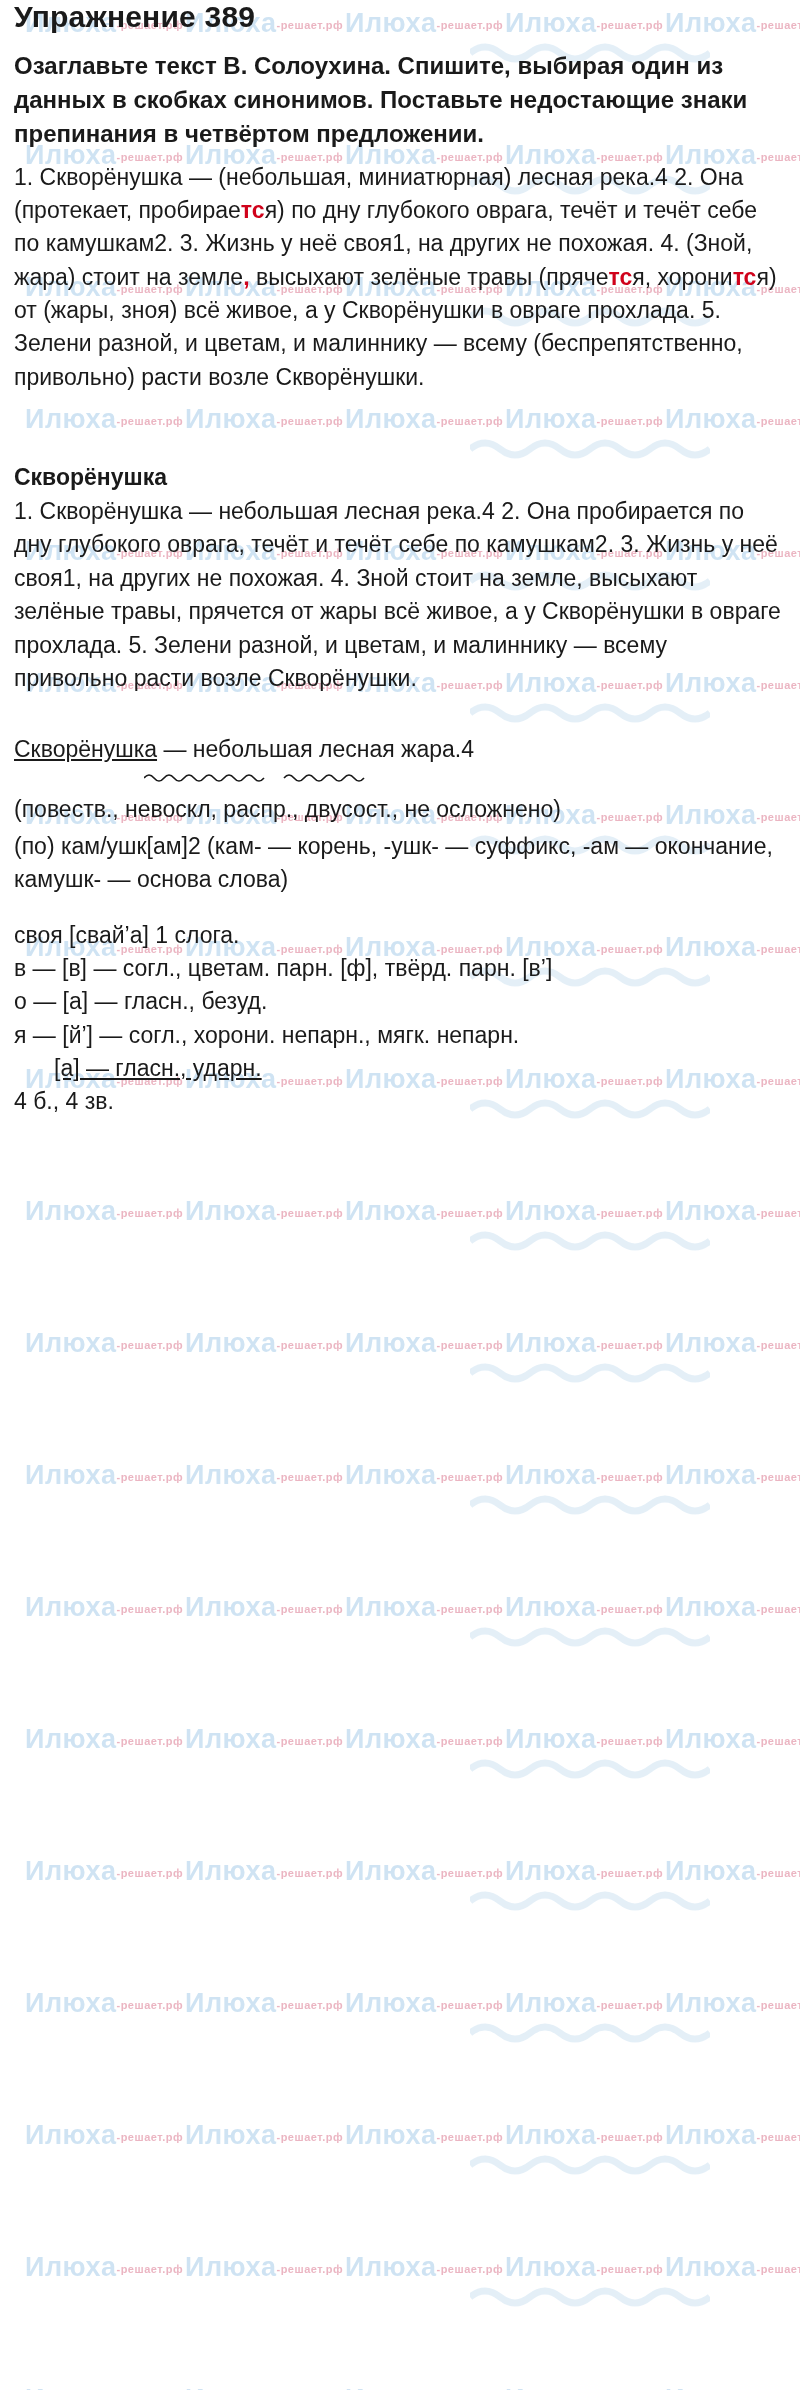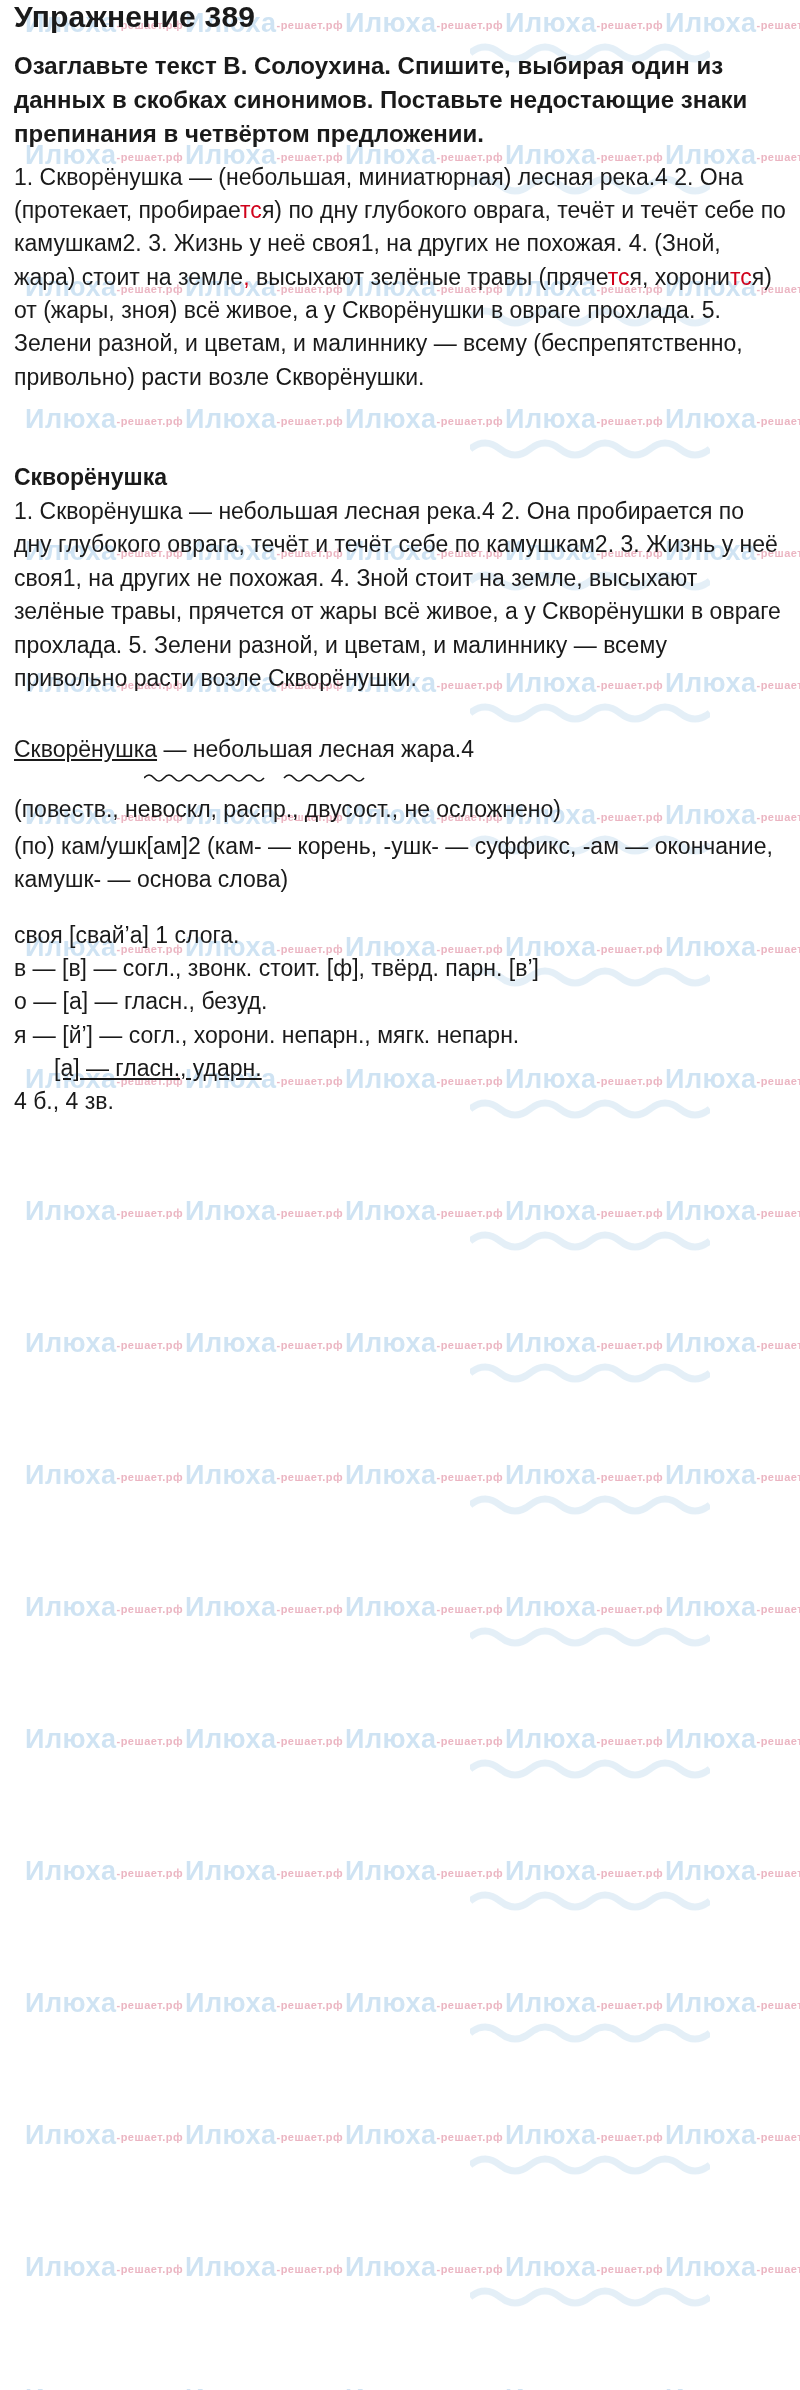--- a/index.html
+++ b/index.html
@@ -80,21 +80,21 @@
 
   .gap-lg { height: 66px; }
   .gap-md { height: 34px; }
   .gap-sm { height: 18px; }
 
   .sub-head {
     font-size: 23px;
     font-weight: bold;
     margin: 0 0 4px 0;
   }
-  .red { color: #d0021b; font-weight: normal; margin-top: 40px; }
+  .red { color: #d0021b; font-weight: bold; margin-top: 40px; }
 
   .underline-sq { text-decoration: underline; }
 
   .squiggle-row {
     margin: -2px 0 4px 0;
     padding-left: 130px;
     height: 20px;
   }
   .squiggle-row svg { display: block; }
 
@@ -286,20 +286,20 @@
     </svg>
   </div>
   <p class="para">(повеств., невоскл, распр., двусост., не осложнено)</p>
 
   <p class="para"><span>(по) кам/ушк[ам]</span><span class="hl">2</span><span> (кам- — корень, -ушк- — суффикс, -ам — окончание, камушк- — основа слова)</span></p>
 
   <div class="gap-sm"></div>
 
   <p class="analysis-line">своя [свай’а] 1 слога.</p>
   <div id="phon-lines">
-      <p class="analysis-line">в — [в] — согл., звонк. стоит. [ф], твёрд. парн. [в’]</p>
+      <p class="analysis-line">в — [в] — согл., цветам. парн. [ф], твёрд. парн. [в’]</p>
       <p class="analysis-line">о — [а] — гласн., безуд.</p>
       <p class="analysis-line">я — [й’] — согл., хорони. непарн., мягк. непарн.</p>
       <p class="analysis-line indent">[а] — гласн., ударн.</p>
     </div>
   <p class="analysis-line">4 б., 4 зв.</p>
 
 </div>
 
 </body></html>

